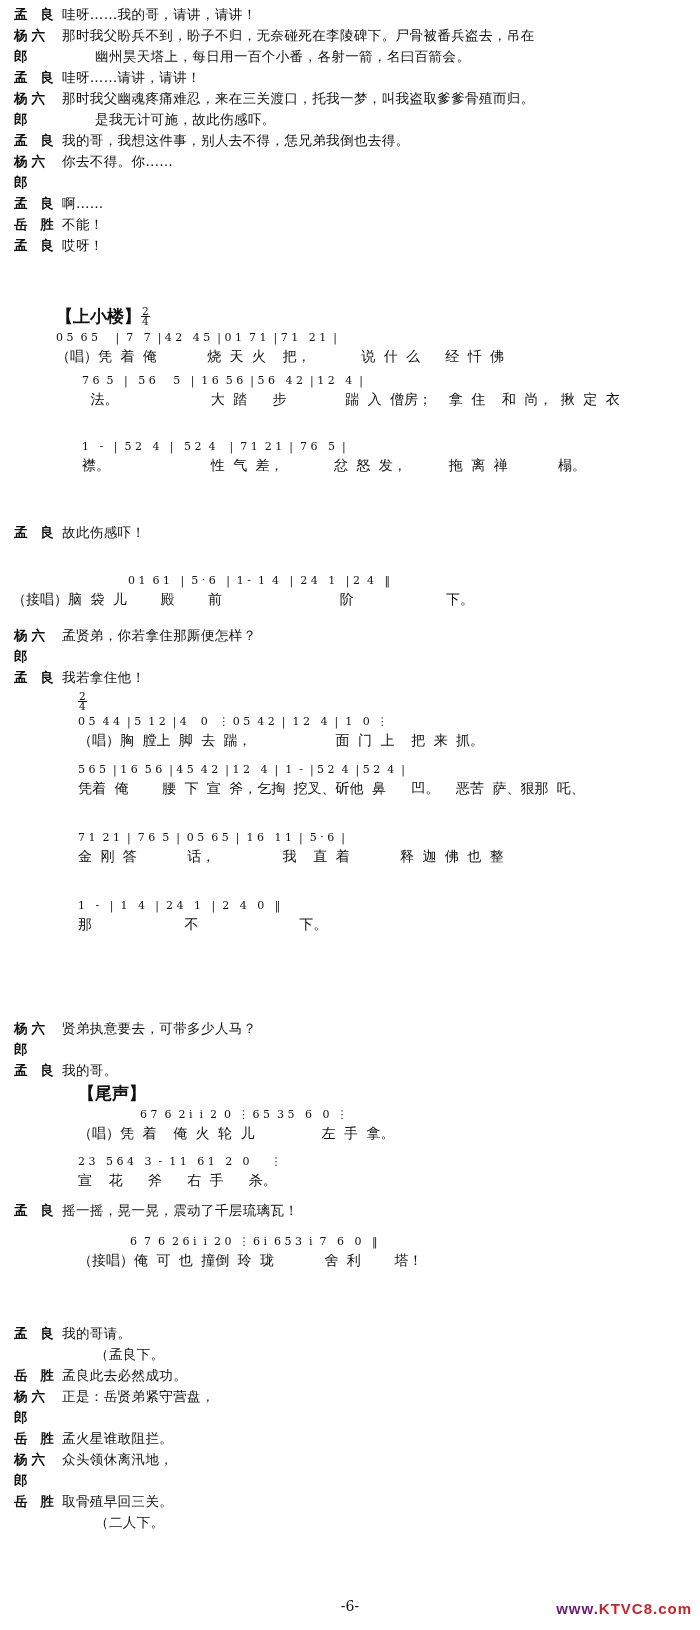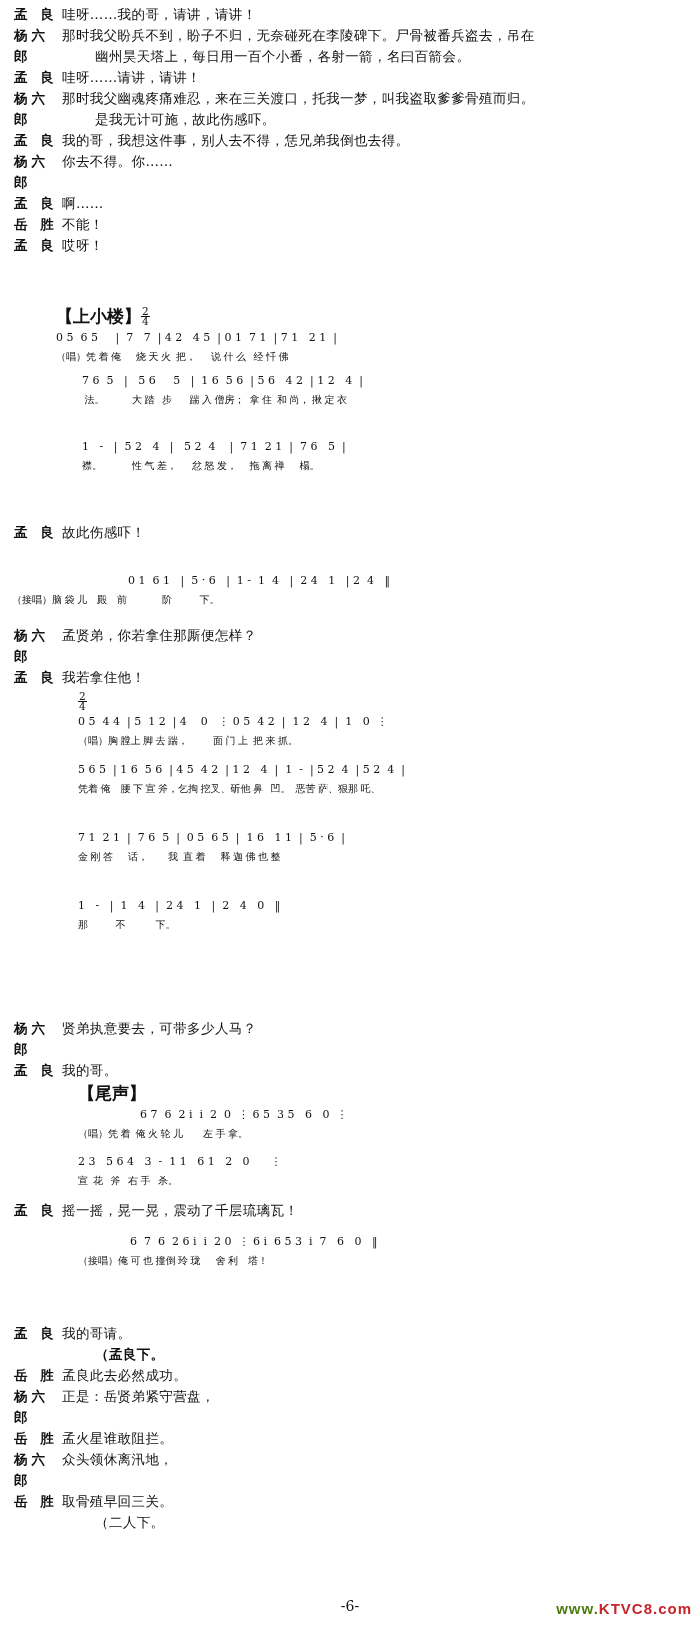--- a/index.html
+++ b/index.html
@@ -43,24 +43,24 @@
   }
   .mrow{position:relative;height:48px;}
   .notes{
     font-size:11px;
     letter-spacing:0px;
     line-height:20px;
     white-space:pre;
     font-family:"DejaVu Serif","Liberation Serif",serif;
   }
   .lyr{
-    font-size:10px;
+    font-size:14px;
     line-height:18px;
     white-space:pre;
-    font-family:Liberation Serif, serif;
+    font-family:Liberation Mono, monospace;
   }
   .label{
     font-size:17px;font-weight:700;
     font-family:"DejaVu Serif","Liberation Serif",serif;
   }
   .meter{
     display:inline-block;
     font-size:10.5px;
     line-height:9px;
     text-align:center;
@@ -78,21 +78,21 @@
   }
   .watermark{
     position:absolute;
     right:8px;
     font-size:15px;
     font-weight:700;
     letter-spacing:1px;
     color:#c8242b;
     font-family:"Liberation Sans",sans-serif;
   }
-  .wm-blue{color:#4d7c0f;}
+  .wm-blue{color:#701a75;}
 </style>
 </head>
 <body>
 
 <div class="page">
 
   <div class="block" style="top:4px;">
     <div class="dlg">
       <div class="spk">孟 良</div>
       <div class="txt">哇呀……我的哥，请讲，请讲！</div>
@@ -235,21 +235,21 @@
     </div>
   </div>
 
   <div class="block" style="top:1323px;">
     <div class="dlg">
       <div class="spk">孟 良</div>
       <div class="txt">我的哥请。</div>
     </div>
     <div class="dlg">
       <div class="spk"></div>
-      <div class="txt" style="padding-left:33px;font-weight:bold;"><span>（孟良下。</span></div>
+      <div class="txt" style="padding-left:33px;"><span>（孟良下。</span></div>
     </div>
     <div class="dlg">
       <div class="spk">岳 胜</div>
       <div class="txt">孟良此去必然成功。</div>
     </div>
     <div class="dlg">
       <div class="spk">杨六郎</div>
       <div class="txt">正是：岳贤弟紧守营盘，</div>
     </div>
     <div class="dlg">

